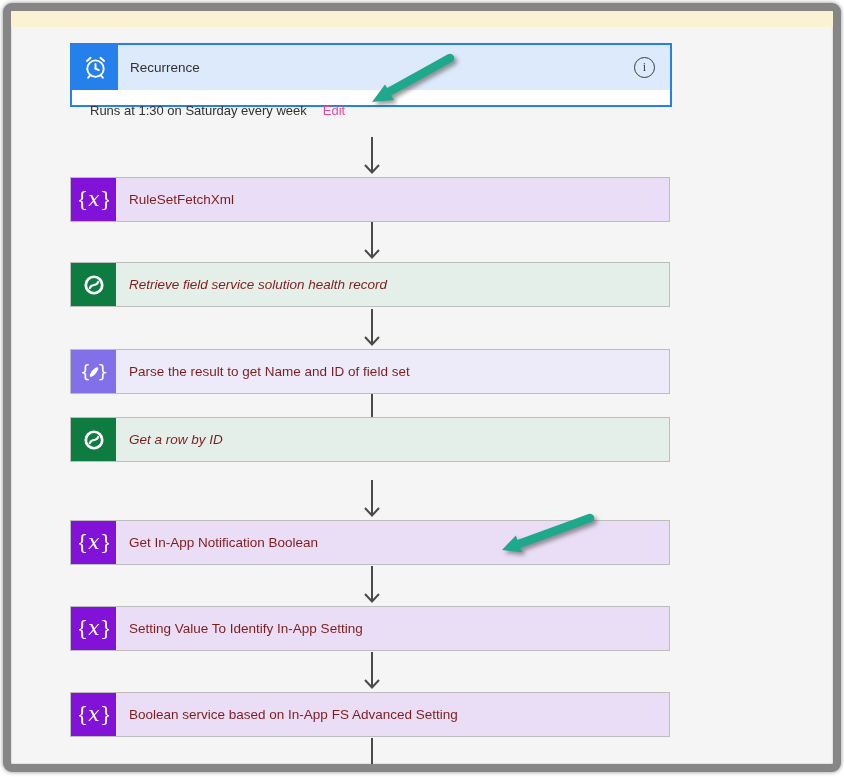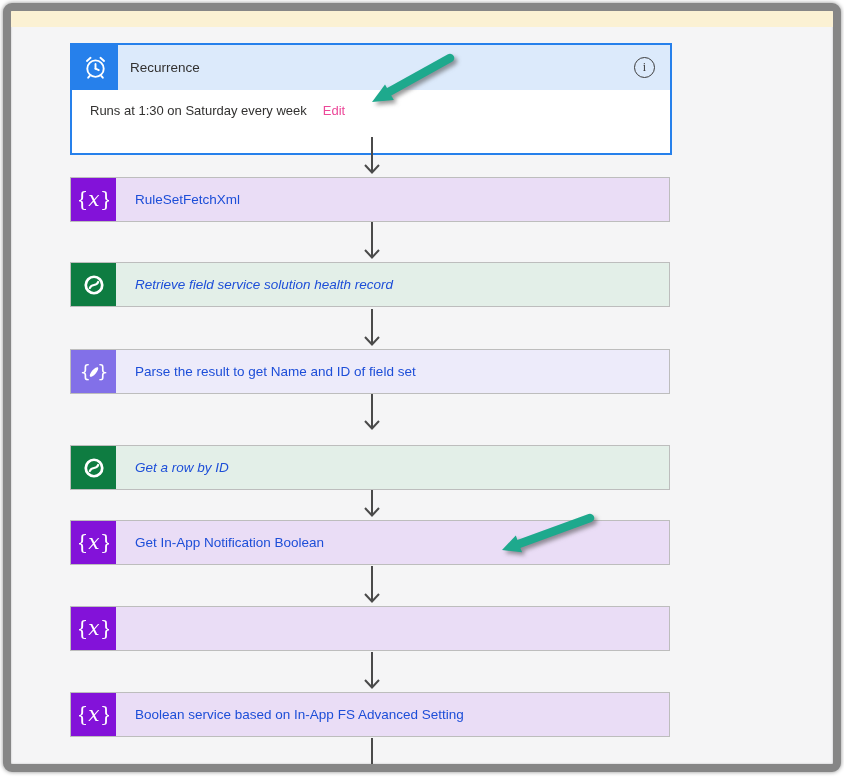--- a/index.html
+++ b/index.html
@@ -9,41 +9,41 @@
   }
   .frame{
     position:absolute;left:3px;top:3px;right:3px;bottom:5px;
     border:8px solid #868686;border-radius:9px;background:#F5F5F6;overflow:hidden;
     box-shadow:0 0 4px rgba(0,0,0,.45), inset 0 0 2px rgba(0,0,0,.25);
   }
   .top-accent{position:absolute;left:0;top:0;right:0;height:16px;background:#FBF1D3;}
 
   
   .trigger{
-    position:absolute;left:59px;top:32px;width:602px;height:112px;
+    position:absolute;left:59px;top:32px;width:602px;height:64px;
     background:#ffffff;border:2px solid #2680EB;box-sizing:border-box;
   }
   .trigger-header{display:flex;align-items:center;height:45px;background:#DCEAFB;}
   .trigger-icon{width:46px;height:45px;background:#2680EB;display:flex;align-items:center;justify-content:center;flex:0 0 46px;}
   .trigger-title{margin-left:12px;font-size:13.5px;color:#323130;flex:1 1 auto;}
   .info-badge{
     width:19px;height:19px;border:1.6px solid #3B3B3B;border-radius:50%;
     margin-right:15px;display:flex;align-items:center;justify-content:center;
     font-size:12px;color:#3B3B3B;font-family:"Liberation Serif",serif;flex:0 0 auto;cursor:pointer;
   }
   .trigger-body{display:flex;align-items:center;height:41px;padding-left:18px;font-size:13px;color:#323130;}
   .edit-link{margin-left:16px;color:#ec4899;font-size:13px;text-decoration:none;cursor:pointer;}
 
   
   .action{
     position:absolute;left:59px;width:600px;height:45px;box-sizing:border-box;
     border:1px solid #BDBDBD;display:flex;align-items:center;cursor:pointer;
   }
   .action .a-icon{width:45px;height:43px;display:flex;align-items:center;justify-content:center;flex:0 0 45px;}
-  .action .a-label{margin-left:19px;font-size:13.5px;color:#1d4ed8;}
+  .action .a-label{margin-left:13px;font-size:13.5px;color:#7f1d1d;}
   .action.variable{background:#EADDF6;}
   .action.variable .a-icon{background:#8312D9;}
   .action.dataverse{background:#E3EFE8;font-style:italic;}
   .action.dataverse .a-icon{background:#0E7C41;}
   .action.parse{background:#EDEBFA;}
   .action.parse .a-icon{background:#8270E8;}
 
   
   .connector{position:absolute;left:350px;}
   .connector line,.connector polyline{stroke:#4A4A4A;stroke-width:2;fill:none;}
@@ -137,21 +137,21 @@
       <div class="a-icon">
         <svg width="28" height="28" viewBox="0 0 24 24">
           <text x="4.5" y="17" text-anchor="middle" font-size="15" fill="#fff" font-family="DejaVu Sans,sans-serif">{</text>
           <text x="19.5" y="17" text-anchor="middle" font-size="15" fill="#fff" font-family="DejaVu Sans,sans-serif">}</text>
           <ellipse cx="12" cy="12" rx="1.9" ry="5.2" fill="#fff" transform="rotate(40 12 12)"></ellipse>
         </svg>
       </div>
       <span class="a-label">Parse the result to get Name and ID of field set</span>
     </div>
 
-    <div class="action dataverse" style="top:434px">
+    <div class="action dataverse" style="top:406px">
       <div class="a-icon">
         <svg width="26" height="26" viewBox="0 0 24 24" fill="none" stroke="#fff" stroke-linecap="round">
           <circle cx="12" cy="12" r="7.6" stroke-width="2.5"></circle>
           <path d="M8.2,14.8 C9.6,10.2 14.4,13.8 15.8,9.2" stroke-width="2.1"></path>
         </svg>
       </div>
       <span class="a-label">Get a row by ID</span>
     </div>
 
     <div class="action variable" style="top:509px">
@@ -162,20 +162,21 @@
       </div>
       <span class="a-label">Get In-App Notification Boolean</span>
     </div>
 
     <div class="action variable" style="top:595px">
       <div class="a-icon">
         <svg width="30" height="30" viewBox="0 0 24 24">
             <text x="12" y="17" text-anchor="middle" font-size="16" fill="#fff" font-family="DejaVu Serif,serif">{<tspan font-style="italic">x</tspan>}</text>
           </svg>
       </div>
+      <span class="a-label">Setting Value To Identify In-App Setting</span>
     </div>
 
     <div class="action variable" style="top:681px">
       <div class="a-icon">
         <svg width="30" height="30" viewBox="0 0 24 24">
             <text x="12" y="17" text-anchor="middle" font-size="16" fill="#fff" font-family="DejaVu Serif,serif">{<tspan font-style="italic">x</tspan>}</text>
           </svg>
       </div>
       <span class="a-label">Boolean service based on In-App FS Advanced Setting</span>
     </div>

